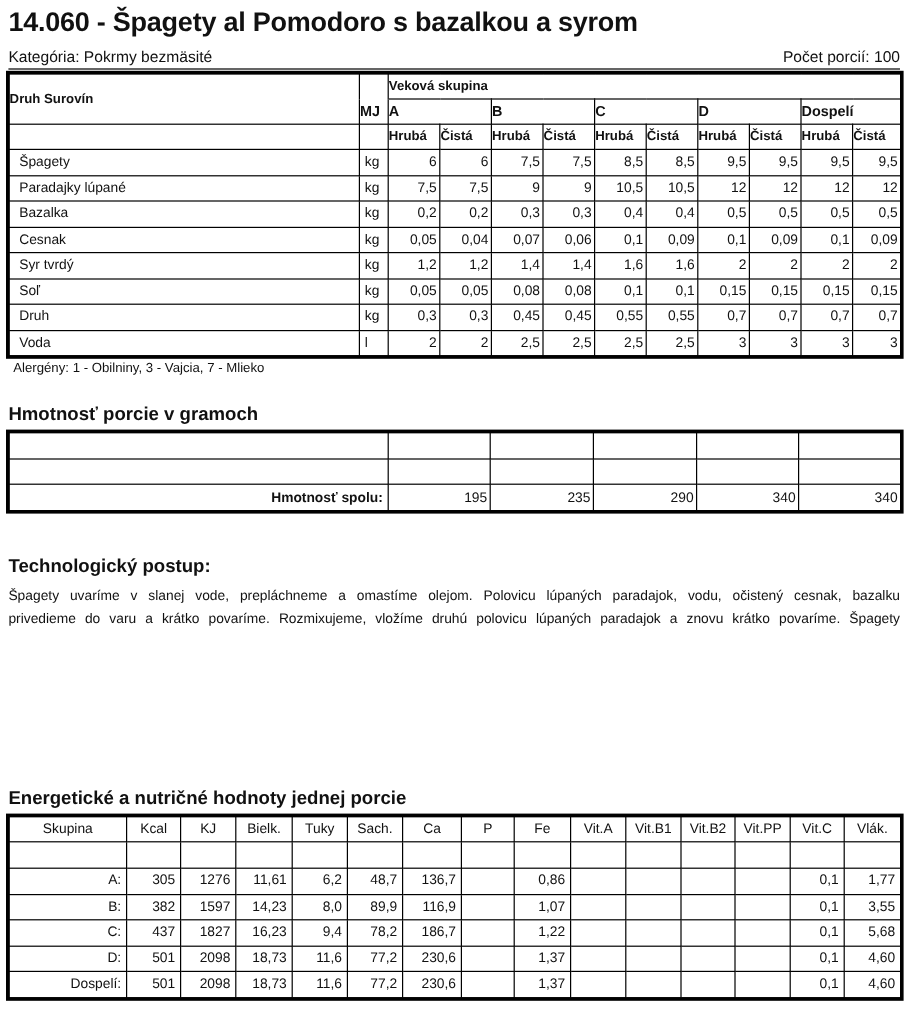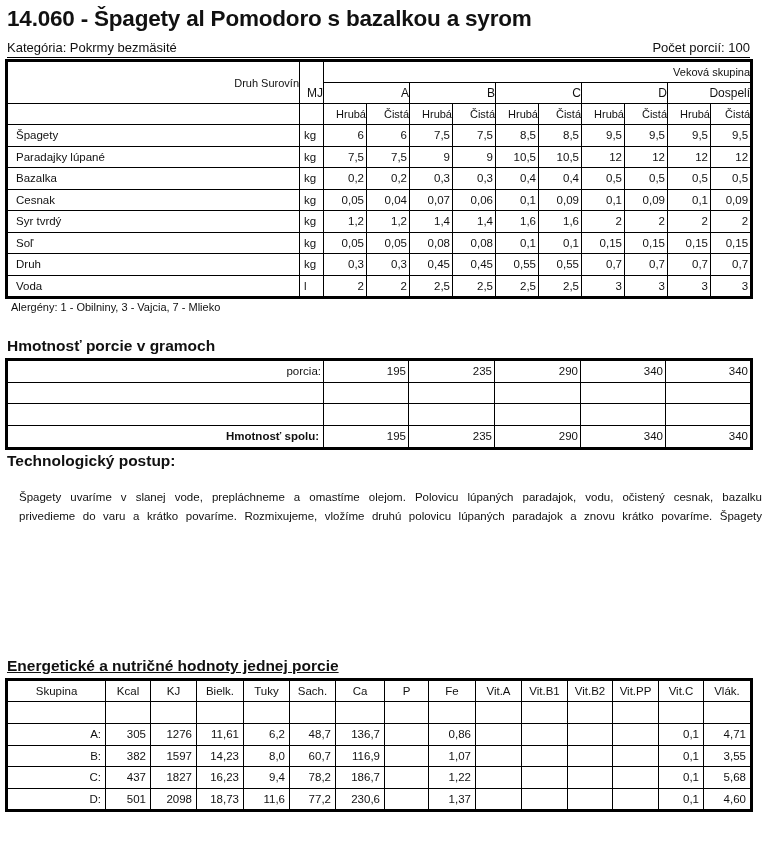--- a/index.html
+++ b/index.html
@@ -9,39 +9,39 @@
     .title { position: absolute; left: 7px; top: 6px; font-size: 22.5px; font-weight: bold; letter-spacing: -0.2px; white-space: nowrap; }
     .subrow { position: absolute; left: 7px; top: 39px; width: 743px; height: 19px; border-bottom: 1.5px solid #000; font-size: 13px; }
     .subrow .cat { position: absolute; left: 0; top: 1px; text-align: center; }
     .subrow .por { position: absolute; right: 0; top: 1px; }
 
     table { border-collapse: collapse; table-layout: fixed; position: absolute; }
     td, th { border: 1px solid #000; font-size: 11.5px; overflow: hidden; white-space: nowrap; }
 
     
     #t1 { left: 7px; top: 61px; width: 743px; outline: 3.5px solid #000; outline-offset: -1px; }
-    #t1 th { font-weight: normal; text-align: right; font-size: 11px; }
+    #t1 th { font-weight: bold; text-align: left; font-size: 11px; }
     #t1 tr.h1 th { height: 21px; }
     #t1 tr.h2 th { height: 21px; font-size: 12px; }
     #t1 tr.h3 th { height: 21px; }
     #t1 td { height: 21.5px; font-size: 11.5px; }
     #t1 td.name { padding-left: 8px; text-align: left; }
     #t1 td.mj { padding-left: 4px; }
     #t1 td.num { text-align: right; padding-right: 2px; }
 
     .allergens { position: absolute; left: 11px; top: 301px; font-size: 11px; }
 
     .h2title { position: absolute; left: 7px; font-size: 15.5px; font-weight: bold; white-space: nowrap; }
 
     
     #t2 { left: 7px; top: 360px; width: 743px; outline: 3.5px solid #000; outline-offset: -1px; }
     #t2 td { height: 21.7px; font-size: 11.5px; text-align: right; padding-right: 2px; }
     #t2 td.lbl-bold { font-weight: bold; padding-right: 4px; }
 
-    .proc { position: absolute; left: 7px; top: 488px; width: 743px; font-size: 11.5px; line-height: 18.5px; text-align: justify; margin-left: 12px; }
+    .proc { position: absolute; left: 7px; top: 488px; width: 743px; font-size: 11.5px; line-height: 18.5px; text-align: justify; }
     .proc-last { text-align: left; }
 
     
     #t3 { left: 7px; top: 680px; width: 743px; outline: 3.5px solid #000; outline-offset: -1px; }
     #t3 th { font-weight: normal; font-size: 11.5px; height: 21px; text-align: center; }
     #t3 td { height: 21.5px; font-size: 11.5px; text-align: right; padding-right: 4px; }
     #t3 tr.blank td { height: 22px; }
   </style>
 </head>
 <body>
@@ -218,28 +218,20 @@
 <table id="t2">
   <colgroup>
     <col style="width:316px">
       <col style="width:85px">
       <col style="width:86px">
       <col style="width:86px">
       <col style="width:85px">
       <col style="width:85px">
   </colgroup>
   <tbody>
-      <tr>
-    <td>porcia:</td>
-    <td>195</td>
-    <td>235</td>
-    <td>290</td>
-    <td>340</td>
-    <td>340</td>
-  </tr>
   <tr>
         <td></td>
         <td></td>
         <td></td>
         <td></td>
         <td></td>
         <td></td>
       </tr>
   <tr>
         <td></td>
@@ -253,27 +245,27 @@
     <td class="lbl-bold">Hmotnosť spolu:</td>
     <td>195</td>
     <td>235</td>
     <td>290</td>
     <td>340</td>
     <td>340</td>
   </tr>
 </tbody>
   </table>
 
-<div class="h2title" style="top:452px;">Technologický postup:</div>
+<div class="h2title" style="top:464px;">Technologický postup:</div>
 <div class="proc">
   <div style="text-align:justify; text-align-last:justify;">Špagety uvaríme v slanej vode, prepláchneme a omastíme olejom. Polovicu lúpaných paradajok, vodu, očistený cesnak, bazalku</div>
   <div style="text-align:justify; text-align-last:justify;">privedieme do varu a krátko povaríme. Rozmixujeme, vložíme druhú polovicu lúpaných paradajok a znovu krátko povaríme. Špagety</div>
 </div>
 
-<div class="h2title" style="top:657px;text-decoration:underline;">Energetické a nutričné hodnoty jednej porcie</div>
+<div class="h2title" style="top:657px;">Energetické a nutričné hodnoty jednej porcie</div>
 <table id="t3">
   <colgroup>
     <col style="width:98px">
       <col style="width:45px">
       <col style="width:46px">
       <col style="width:47px">
       <col style="width:46px">
     <col style="width:46px">
       <col style="width:49px">
       <col style="width:44px">
@@ -330,29 +322,29 @@
         <td>6,2</td>
         <td>48,7</td>
         <td>136,7</td>
         <td></td>
         <td>0,86</td>
         <td></td>
         <td></td>
         <td></td>
         <td></td>
         <td>0,1</td>
-        <td>4,71</td>
+        <td>1,77</td>
       </tr>
       <tr>
         <td>B:</td>
         <td>382</td>
         <td>1597</td>
         <td>14,23</td>
         <td>8,0</td>
-        <td>60,7</td>
+        <td>89,9</td>
         <td>116,9</td>
         <td></td>
         <td>1,07</td>
         <td></td>
         <td></td>
         <td></td>
         <td></td>
         <td>0,1</td>
         <td>3,55</td>
       </tr>
@@ -383,14 +375,31 @@
         <td>230,6</td>
         <td></td>
         <td>1,37</td>
         <td></td>
         <td></td>
         <td></td>
         <td></td>
         <td>0,1</td>
         <td>4,60</td>
       </tr>
+      <tr>
+        <td>Dospelí:</td>
+        <td>501</td>
+        <td>2098</td>
+        <td>18,73</td>
+        <td>11,6</td>
+        <td>77,2</td>
+        <td>230,6</td>
+        <td></td>
+        <td>1,37</td>
+        <td></td>
+        <td></td>
+        <td></td>
+        <td></td>
+        <td>0,1</td>
+        <td>4,60</td>
+      </tr>
     </tbody>
 </table>
 
 </body></html>

